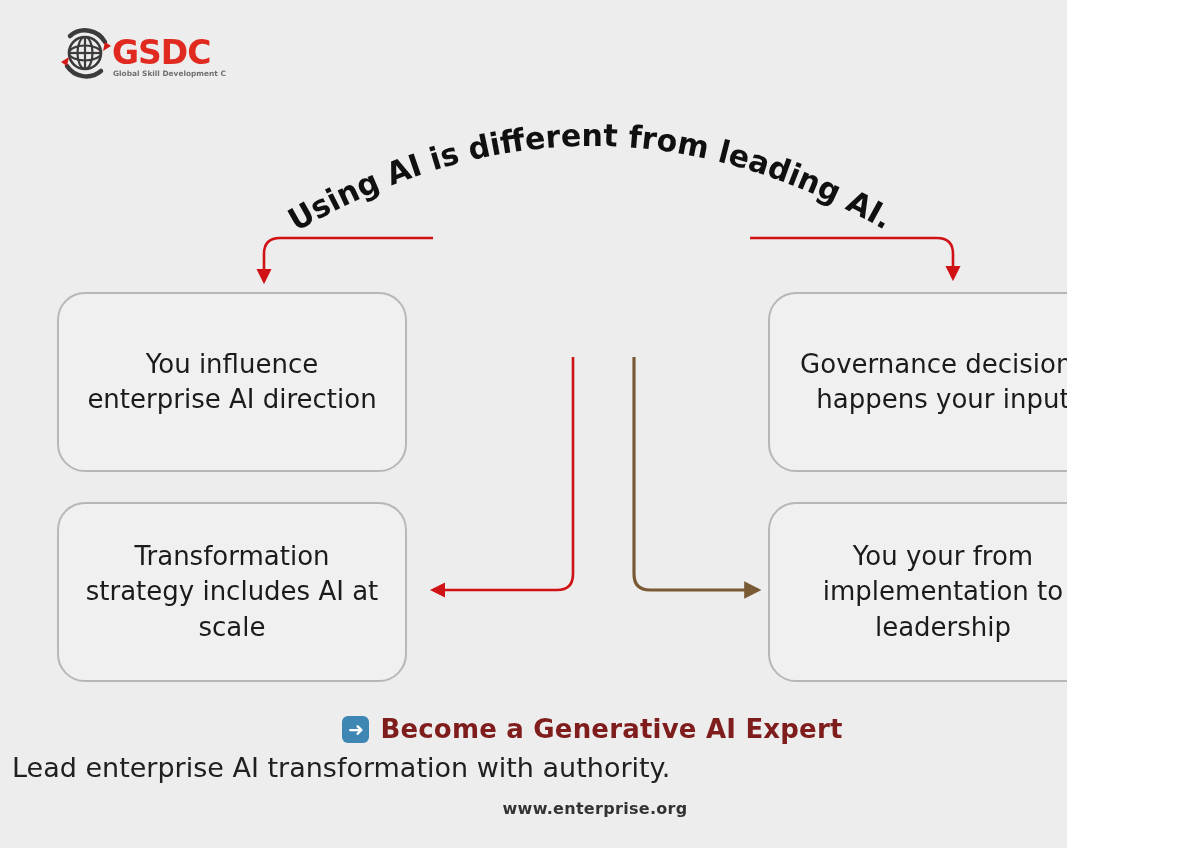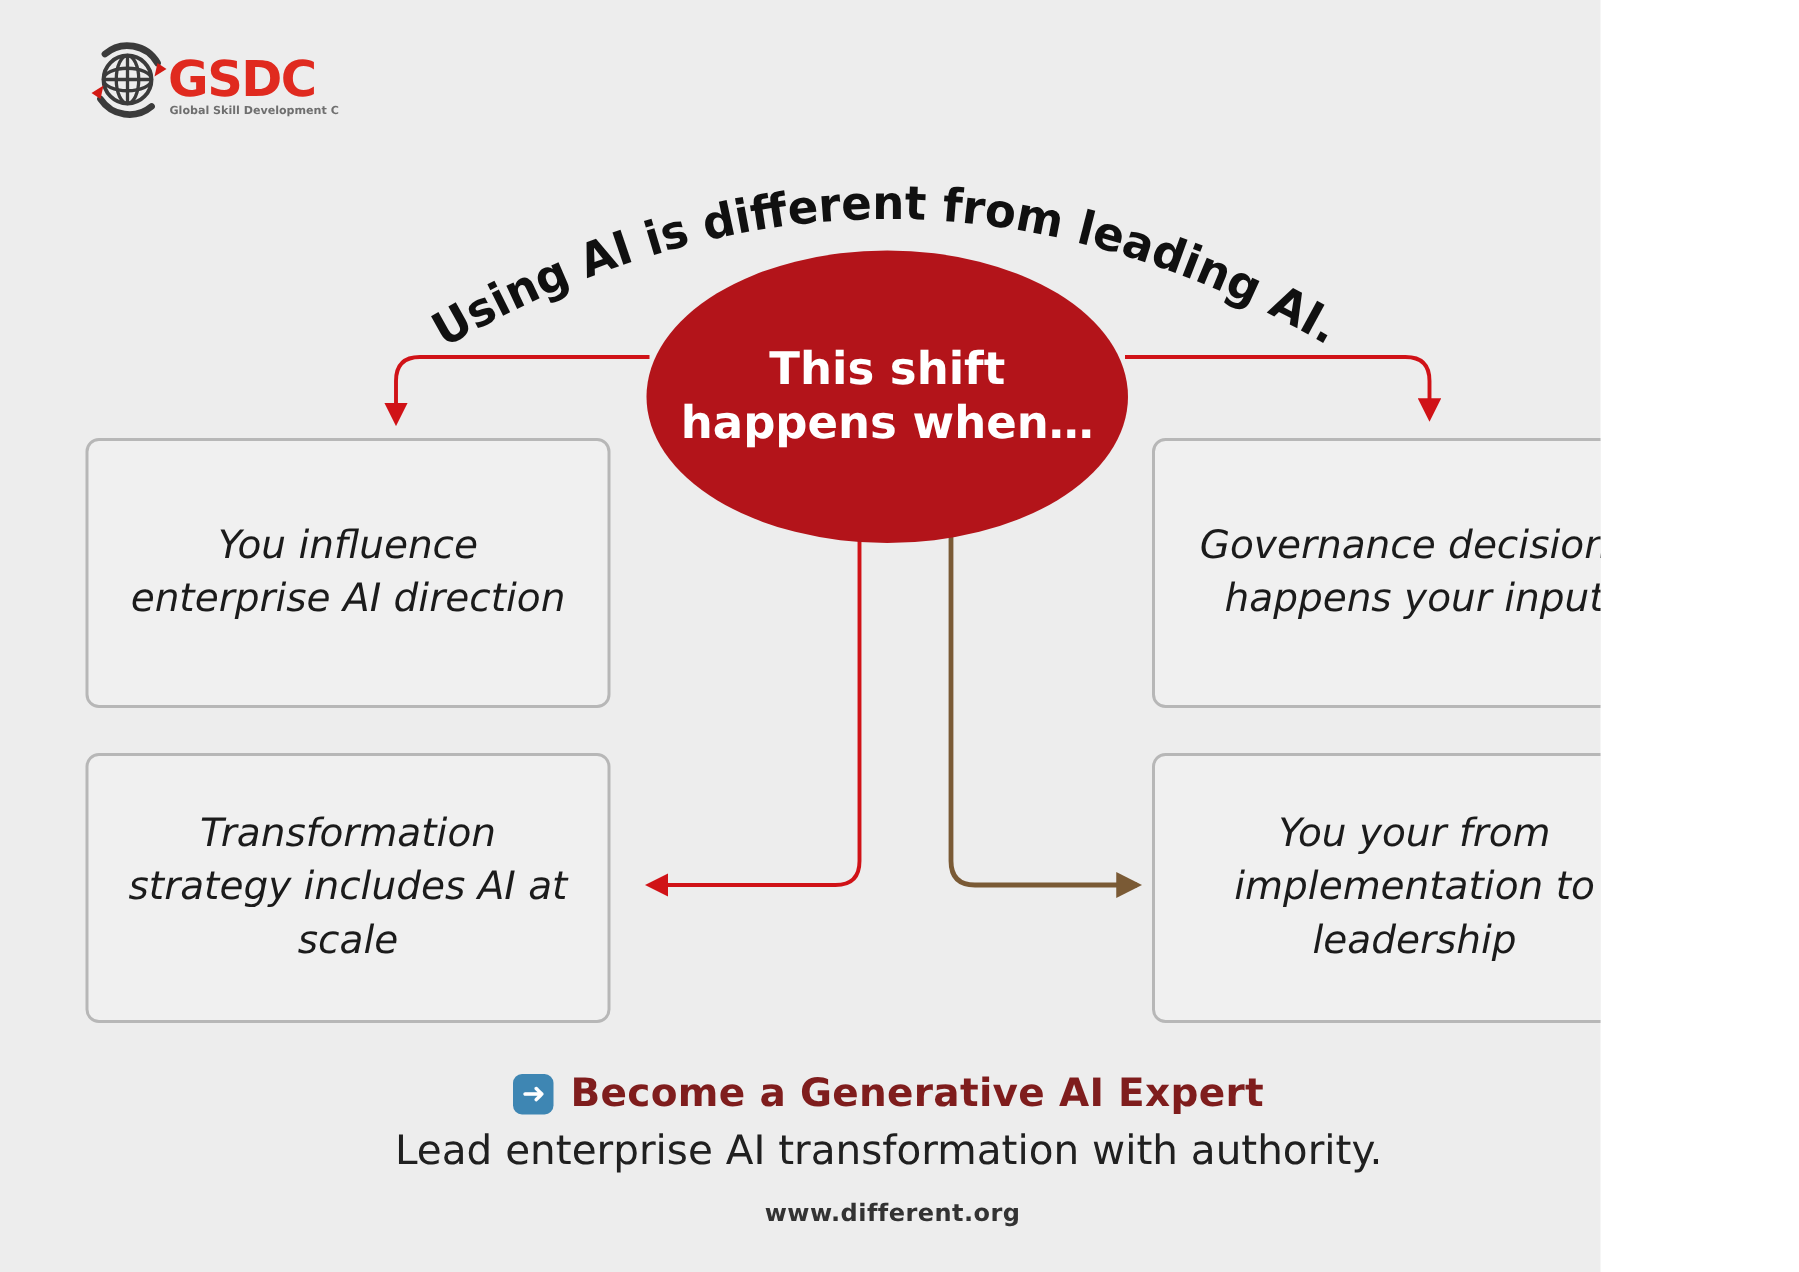--- a/index.html
+++ b/index.html
@@ -13,34 +13,34 @@
   .overlay{position:absolute;left:0;top:0;width:1199px;height:848px;pointer-events:none;}
   .arc-title{font-family:"DejaVu Sans","Liberation Sans",sans-serif;font-weight:bold;font-size:31px;fill:#101010;}
 
   
   .ellipse{position:absolute;left:431px;top:167px;width:321px;height:195px;background:#b3141a;
            border-radius:50%;display:flex;align-items:center;justify-content:center;}
   .ellipse-text{color:#ffffff;font-weight:bold;font-size:30px;line-height:1.18;text-align:center;}
 
   
   .box{position:absolute;width:350px;height:180px;background:#f0f0f0;border:2px solid #b7b7b7;
-       border-radius:9px;display:flex;align-items:center;justify-content:center;
-       padding:0 26px;box-sizing:border-box;font-style:italic;}
+       border-radius:28px;display:flex;align-items:center;justify-content:center;
+       padding:0 26px;box-sizing:border-box;}
   .box p{margin:0;text-align:center;font-size:26px;line-height:1.35;color:#1b1b1b;}
   .box.tl{left:57px;top:292px;}
   .box.tr{left:768px;top:292px;}
   .box.bl{left:57px;top:502px;}
   .box.br{left:768px;top:502px;}
 
   
   .cta-row{position:absolute;left:0;top:714px;width:1185px;display:flex;align-items:center;justify-content:center;gap:11px;}
   .cta-icon{width:27px;height:27px;background:#3e86b3;border-radius:6px;display:flex;align-items:center;justify-content:center;
             color:#ffffff;font-size:19px;font-weight:bold;line-height:1;}
   .cta-text{font-size:26px;font-weight:bold;color:#7f1d1d;letter-spacing:0.2px;}
-  .subtitle{position:absolute;left:0;top:752px;width:1185px;text-align:center;font-size:27px;color:#202020;}
+  .subtitle{position:absolute;left:0;top:752px;width:1185px;font-size:27px;color:#202020;padding-left:12px;}
   .website{position:absolute;left:0;top:799px;width:1190px;text-align:center;font-size:16px;color:#333333;font-weight:bold;letter-spacing:0.3px;}
 </style>
 </head>
 <body>
 
 <div class="poster">
 
   <svg class="logo" viewBox="0 0 170 62">
     <g>
       <circle cx="29" cy="29" r="16" fill="none" stroke="#3b3b3b" stroke-width="2.6"></circle>
@@ -71,40 +71,34 @@
     <text class="arc-title">
       <textPath href="#titleArc" startOffset="0" textLength="620" lengthAdjust="spacingAndGlyphs">Using AI is different from leading AI.</textPath>
     </text>
 
     <path d="M 433 238 L 280 238 Q 264 238 264 254 L 264 281" fill="none" stroke="#d01217" stroke-width="2.6" marker-end="url(#arrowRed)"></path>
     <path d="M 750 238 L 937 238 Q 953 238 953 254 L 953 278" fill="none" stroke="#d01217" stroke-width="2.6" marker-end="url(#arrowRed)"></path>
     <path d="M 573 357 L 573 574 Q 573 590 557 590 L 433 590" fill="none" stroke="#d01217" stroke-width="2.6" marker-end="url(#arrowRed)"></path>
     <path d="M 634 357 L 634 574 Q 634 590 650 590 L 758 590" fill="none" stroke="#7a5a35" stroke-width="3.2" marker-end="url(#arrowBrown)"></path>
   </svg>
 
-  <div class="ellipse">
-    <div class="ellipse-text">
-      <div>This shift</div>
-      <div>happens when…</div>
-    </div>
-  </div>
 
   <div class="box tl">
     <p>You influence enterprise AI direction</p>
   </div>
   <div class="box tr">
     <p>Governance decisions happens your input</p>
   </div>
   <div class="box bl">
     <p>Transformation strategy includes AI at scale</p>
   </div>
   <div class="box br">
     <p>You your from implementation to leadership</p>
   </div>
 
   <div class="cta-row">
     <span class="cta-icon">➜</span>
     <span class="cta-text">Become a Generative AI Expert</span>
   </div>
   <div class="subtitle">Lead enterprise AI transformation with authority.</div>
-  <div class="website">www.different.org</div>
+  <div class="website">www.enterprise.org</div>
 
 </div>
 
 </body></html>

